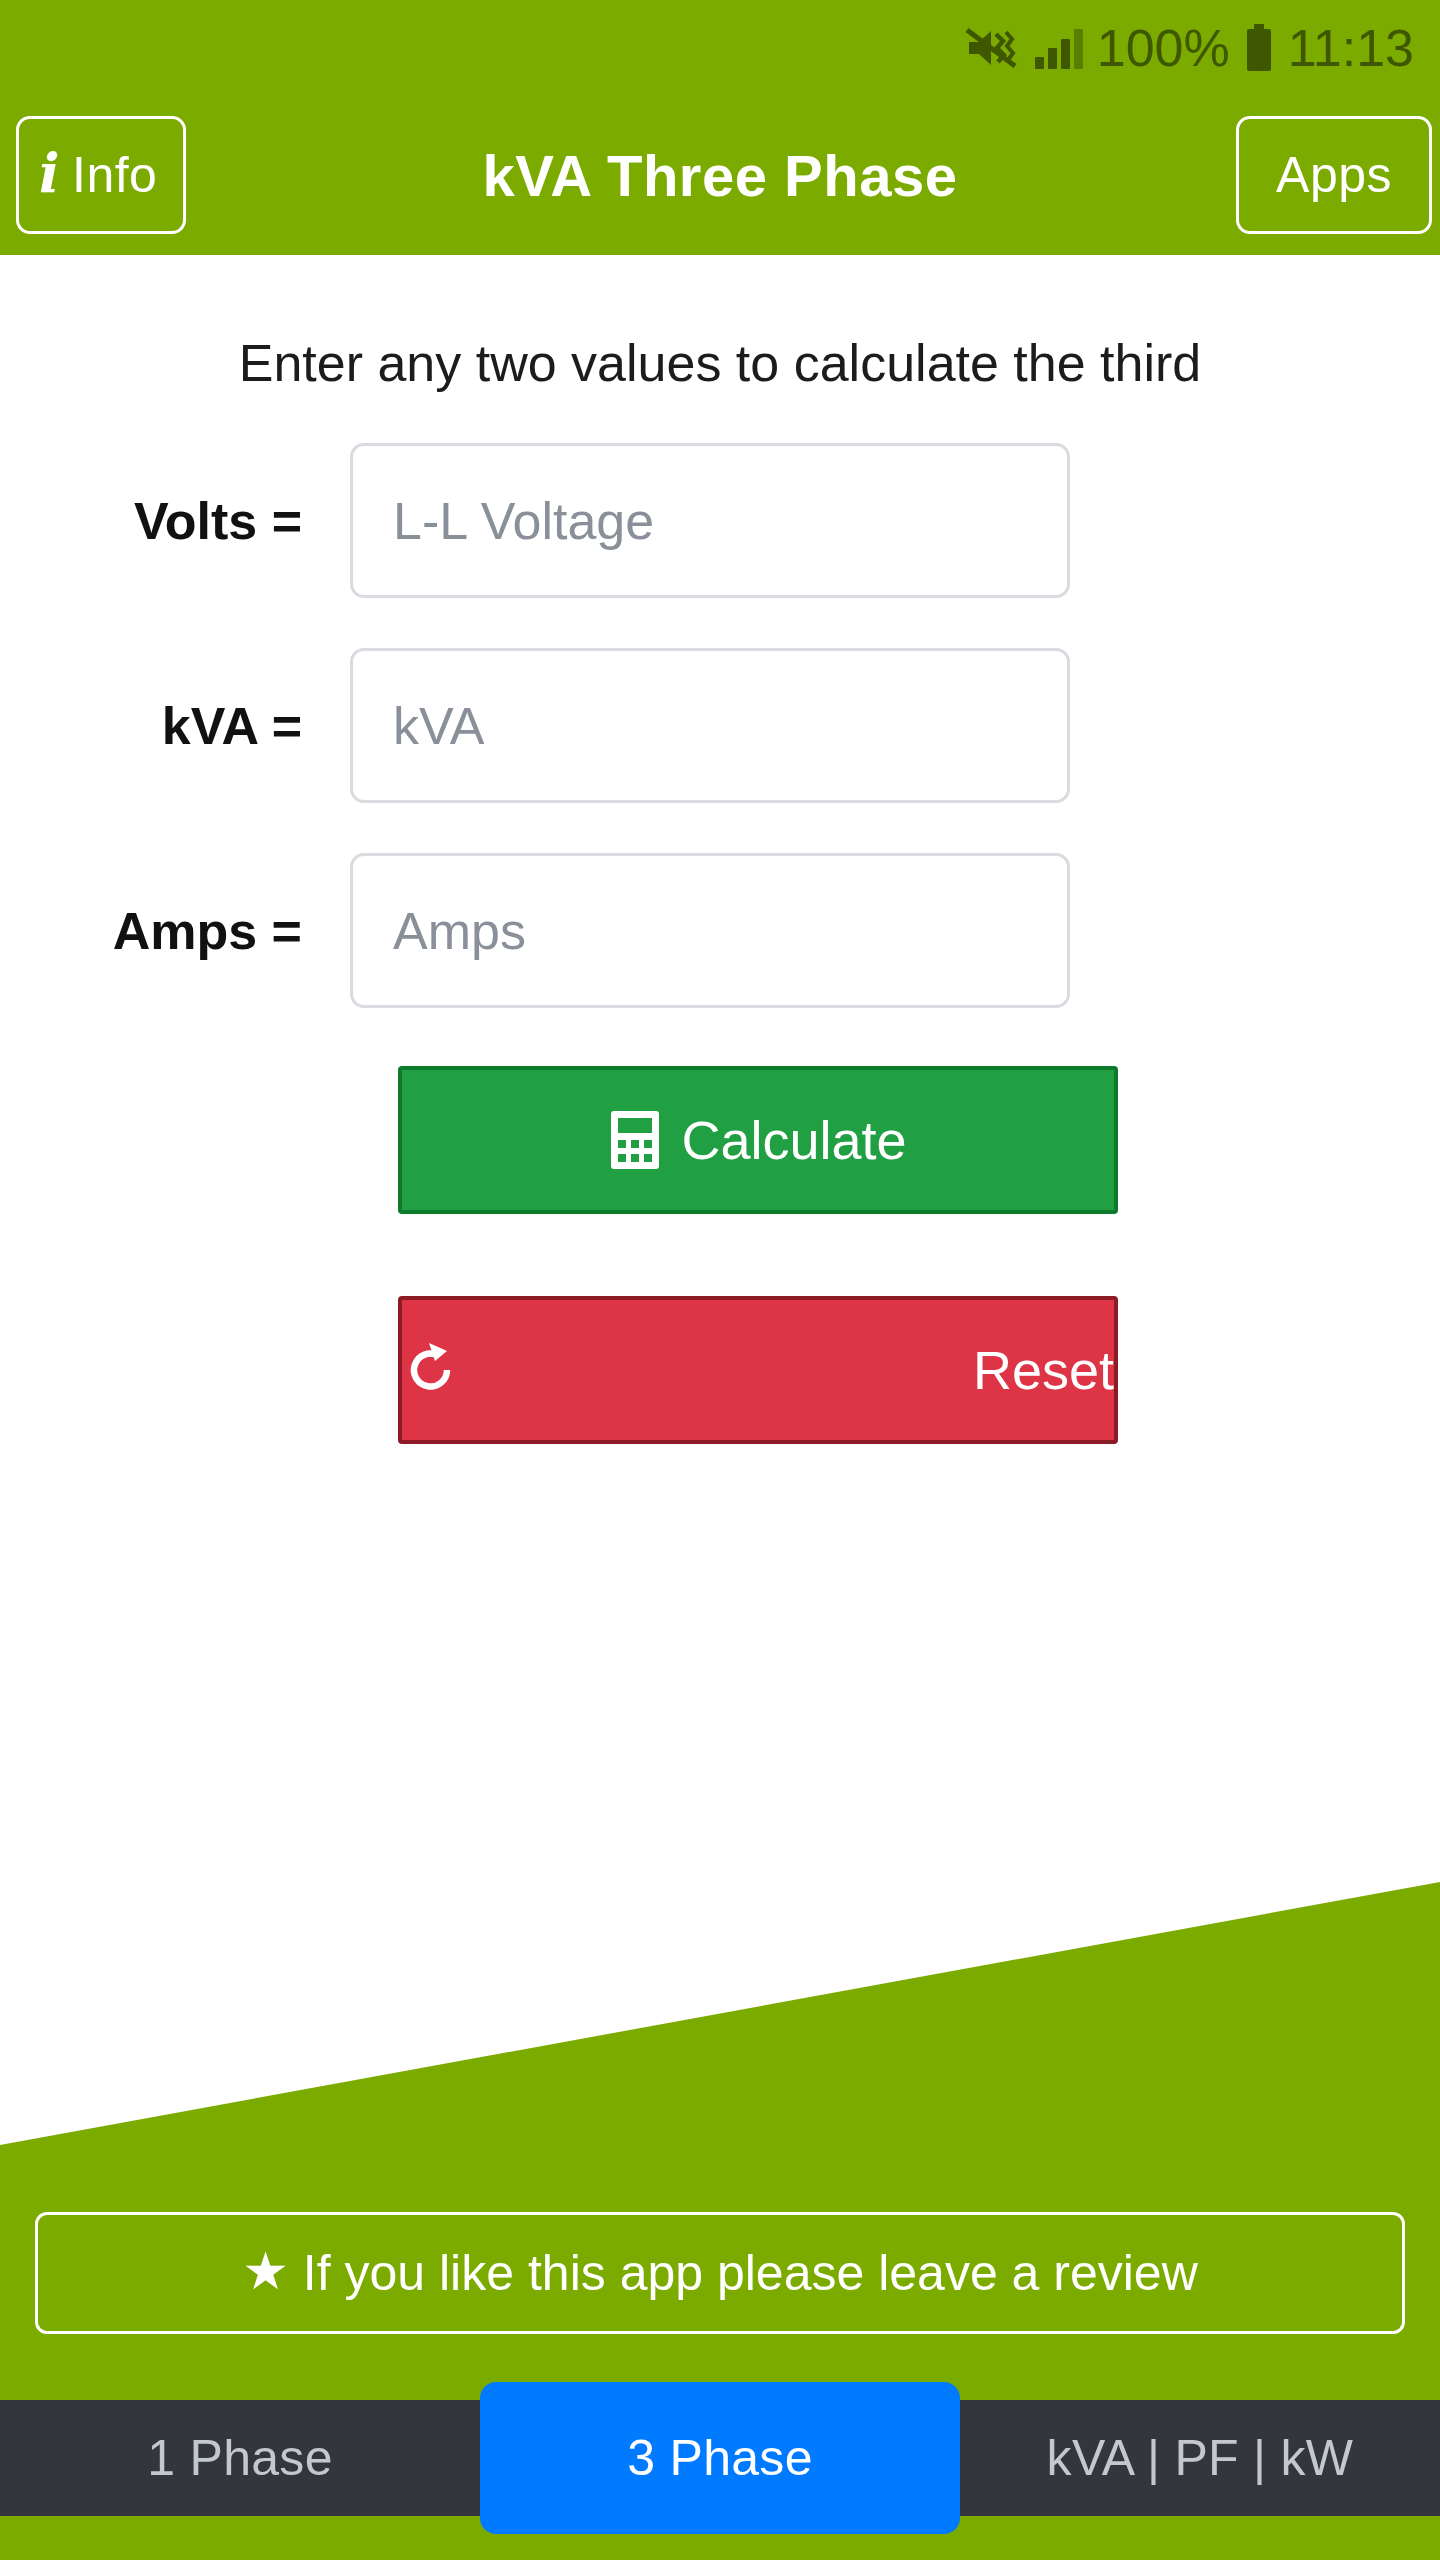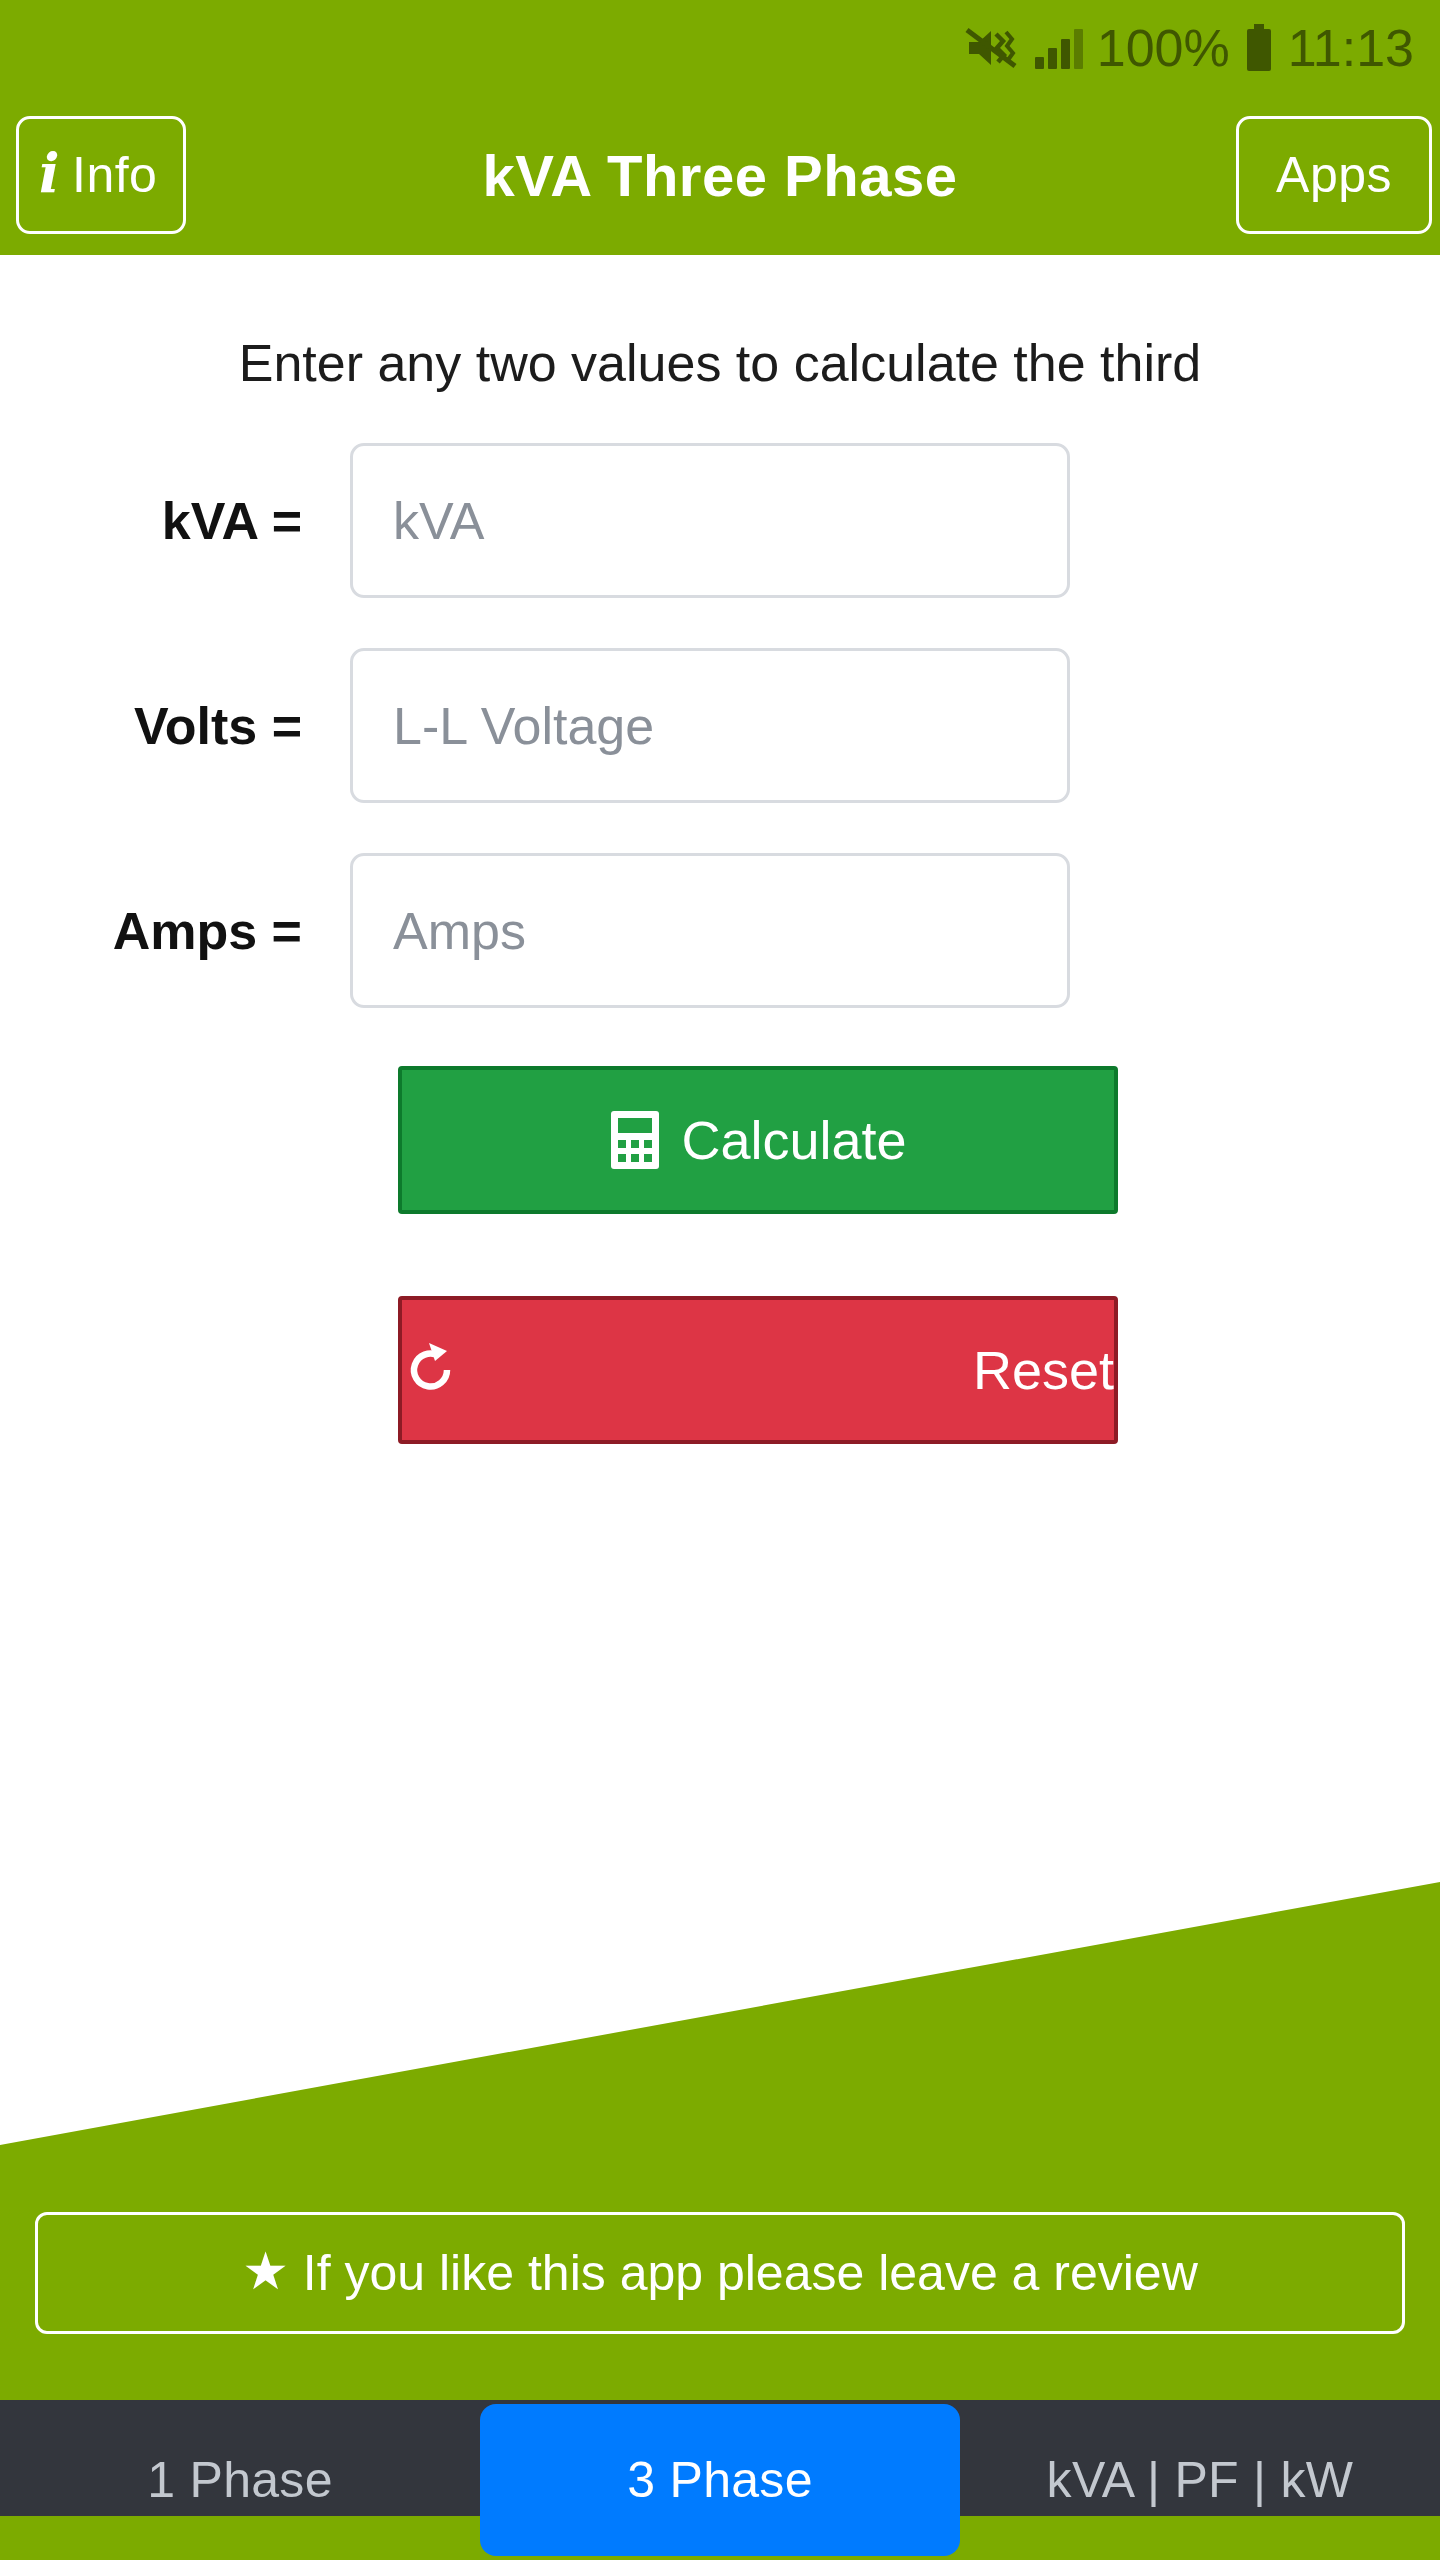--- a/index.html
+++ b/index.html
@@ -157,21 +157,21 @@
     font-family:"Liberation Sans", sans-serif;
     cursor:pointer;
   }
   .star-glyph { font-size:52px; line-height:1; position:relative; top:-2px; }
 
   
   .tabbar {
     position:absolute; left:0; top:2400px;
     width:1440px; height:116px;
     background:#33363D;
-    display:flex; 
+    display:flex; align-items:center;
   }
   .tab {
     flex:1; height:160px;
     display:flex; align-items:center; justify-content:center;
     font-size:50px;
     color:#c3c8cf;
     cursor:pointer;
     letter-spacing:.3px;
   }
   .tab.active {
@@ -231,27 +231,27 @@
     <div class="appbar-btn btn-apps">
       <span>Apps</span>
     </div>
   </div>
 
   <div class="content">
 
     <div class="hint">Enter any two values to calculate the third</div>
 
     <div class="field-row">
+      <div class="field-label">Volts =</div>
+      <input class="field-input" type="text" placeholder="L-L Voltage" style="">
+    </div>
+
+    <div class="field-row">
       <div class="field-label">kVA =</div>
       <input class="field-input" type="text" placeholder="kVA" style="">
-    </div>
-
-    <div class="field-row">
-      <div class="field-label">Volts =</div>
-      <input class="field-input" type="text" placeholder="L-L Voltage" style="">
     </div>
 
     <div class="field-row">
       <div class="field-label">Amps =</div>
       <input class="field-input" type="text" placeholder="Amps" style="">
     </div>
 
     <div class="action-wrap">
 
       <div class="action-btn btn-calculate">

